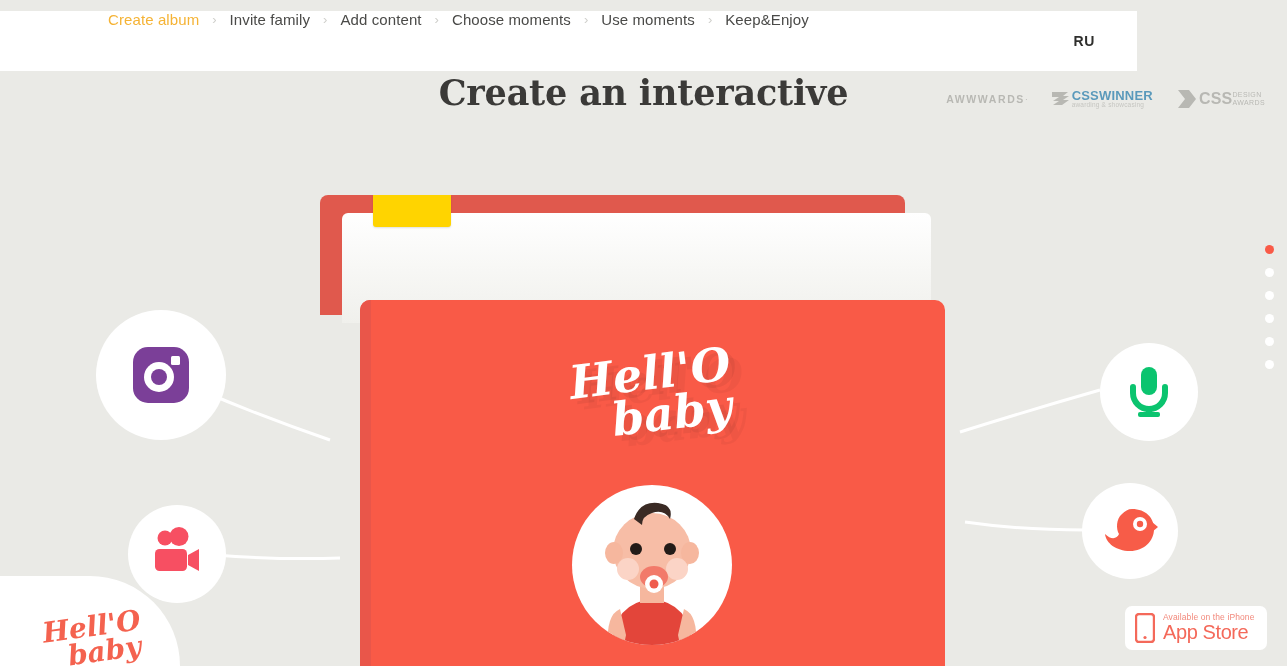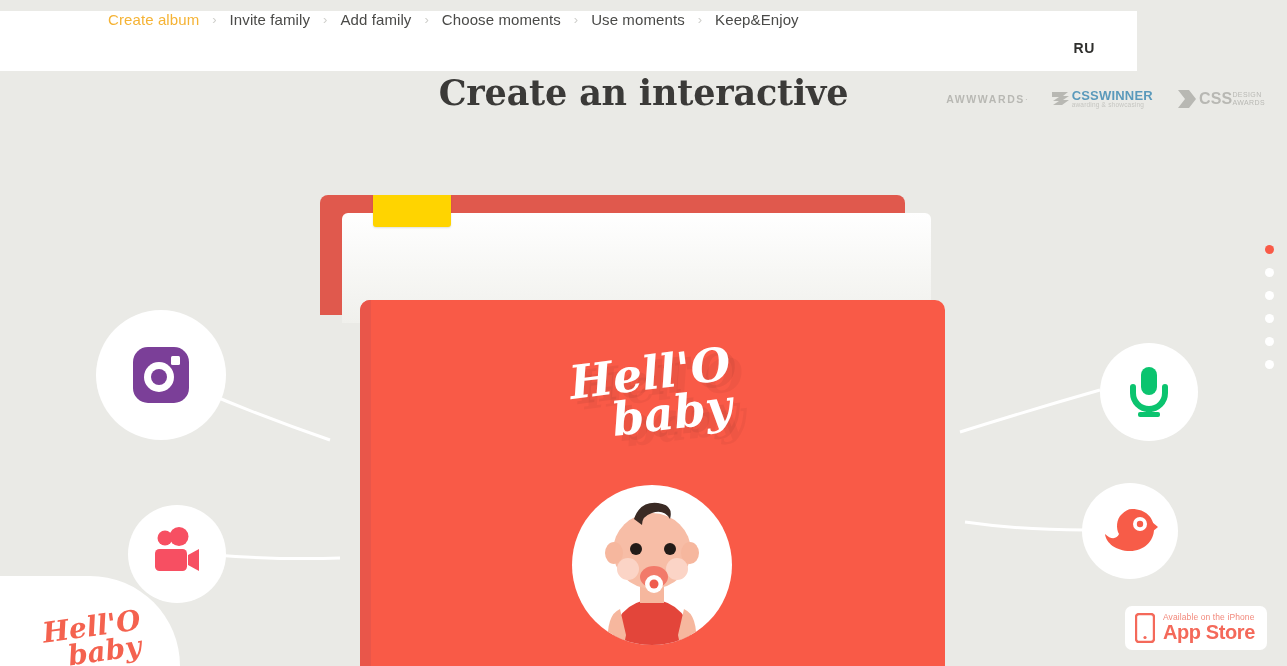--- a/index.html
+++ b/index.html
@@ -44,21 +44,20 @@
     margin: 0 13px;
     line-height: 1;
   }
 
   .topright {
     position: absolute;
     right: 0; top: 0;
     height: 60px;
     display: flex;
     align-items: center;
-    margin-top: 7px;
   }
   .lang {
     font-size: 14px;
     font-weight: bold;
     color: #2f2f2d;
     letter-spacing: .6px;
     margin-right: 42px;
   }
   .loginbtn {
     width: 110px;
@@ -243,42 +242,42 @@
     background: #ffffff;
     border-radius: 7px;
     display: flex;
     align-items: center;
     gap: 8px;
     padding: 0 10px;
     z-index: 14;
   }
   .as-text { line-height: 1; }
   .as-sub { font-size: 8.5px; color: #f2897c; letter-spacing: .1px; }
-  .as-main { font-size: 20px; font-weight: bold; color: #f4695a; letter-spacing: -.4px; line-height: 22px; }
+  .as-main { font-size: 20px; font-weight: normal; color: #f4695a; letter-spacing: -.4px; line-height: 22px; }
 
   
   .dots {
     position: absolute;
     right: 13px; top: 185px;
     display: flex; flex-direction: column; gap: 14px;
     z-index: 14;
   }
   .dot { width: 9px; height: 9px; border-radius: 50%; background: #ffffff; cursor: pointer; }
   .dot.active { background: #f95a47; }
 </style>
 </head>
 <body>
 
 <div class="topbar">
   <nav class="breadcrumb" id="breadcrumb">
       <span class="crumb active">Create album</span>
       <span class="crumb-sep">›</span>
       <span class="crumb">Invite family</span>
       <span class="crumb-sep">›</span>
-      <span class="crumb">Add family</span>
+      <span class="crumb">Add content</span>
       <span class="crumb-sep">›</span>
       <span class="crumb">Choose moments</span>
       <span class="crumb-sep">›</span>
       <span class="crumb">Use moments</span>
       <span class="crumb-sep">›</span>
       <span class="crumb">Keep&amp;Enjoy</span>
     </nav>
 
   <div class="topright">
     <span class="lang">RU</span>

